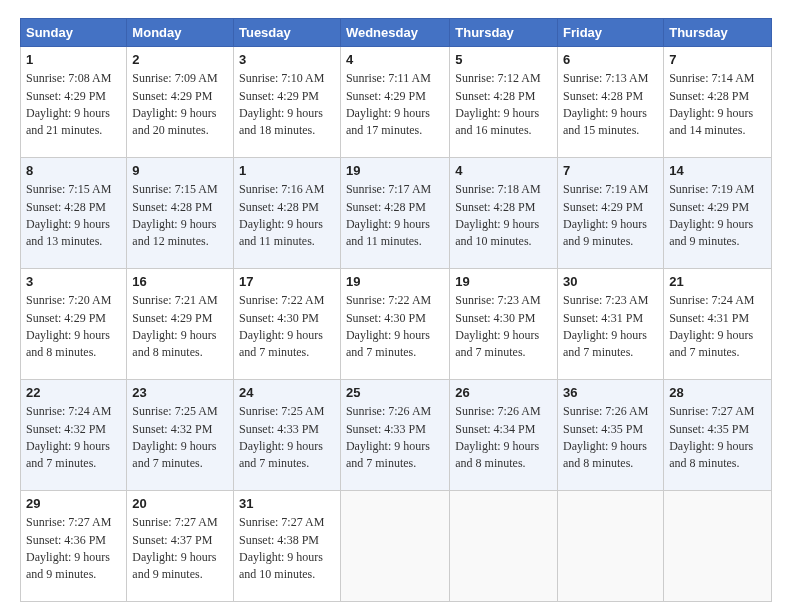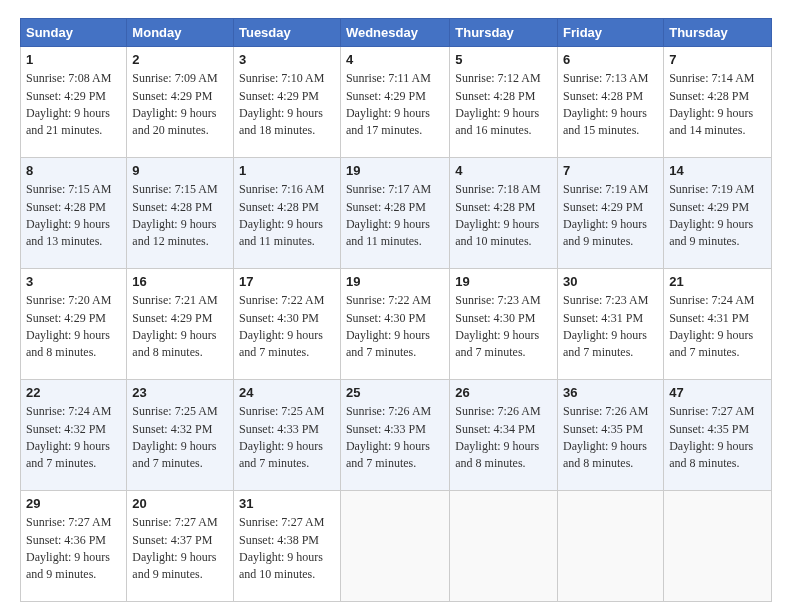--- a/index.html
+++ b/index.html
@@ -352,21 +352,21 @@
           <td>
         <span class="day-number">36</span>
         <div class="day-info">
           Sunrise: 7:26 AM<br>
           Sunset: 4:35 PM<br>
           Daylight: 9 hours<br>
           and 8 minutes.
         </div>
       </td>
           <td>
-        <span class="day-number">47</span>
+        <span class="day-number">28</span>
         <div class="day-info">
           Sunrise: 7:27 AM<br>
           Sunset: 4:35 PM<br>
           Daylight: 9 hours<br>
           and 8 minutes.
         </div>
       </td>
         </tr>
         <tr>
           <td>

